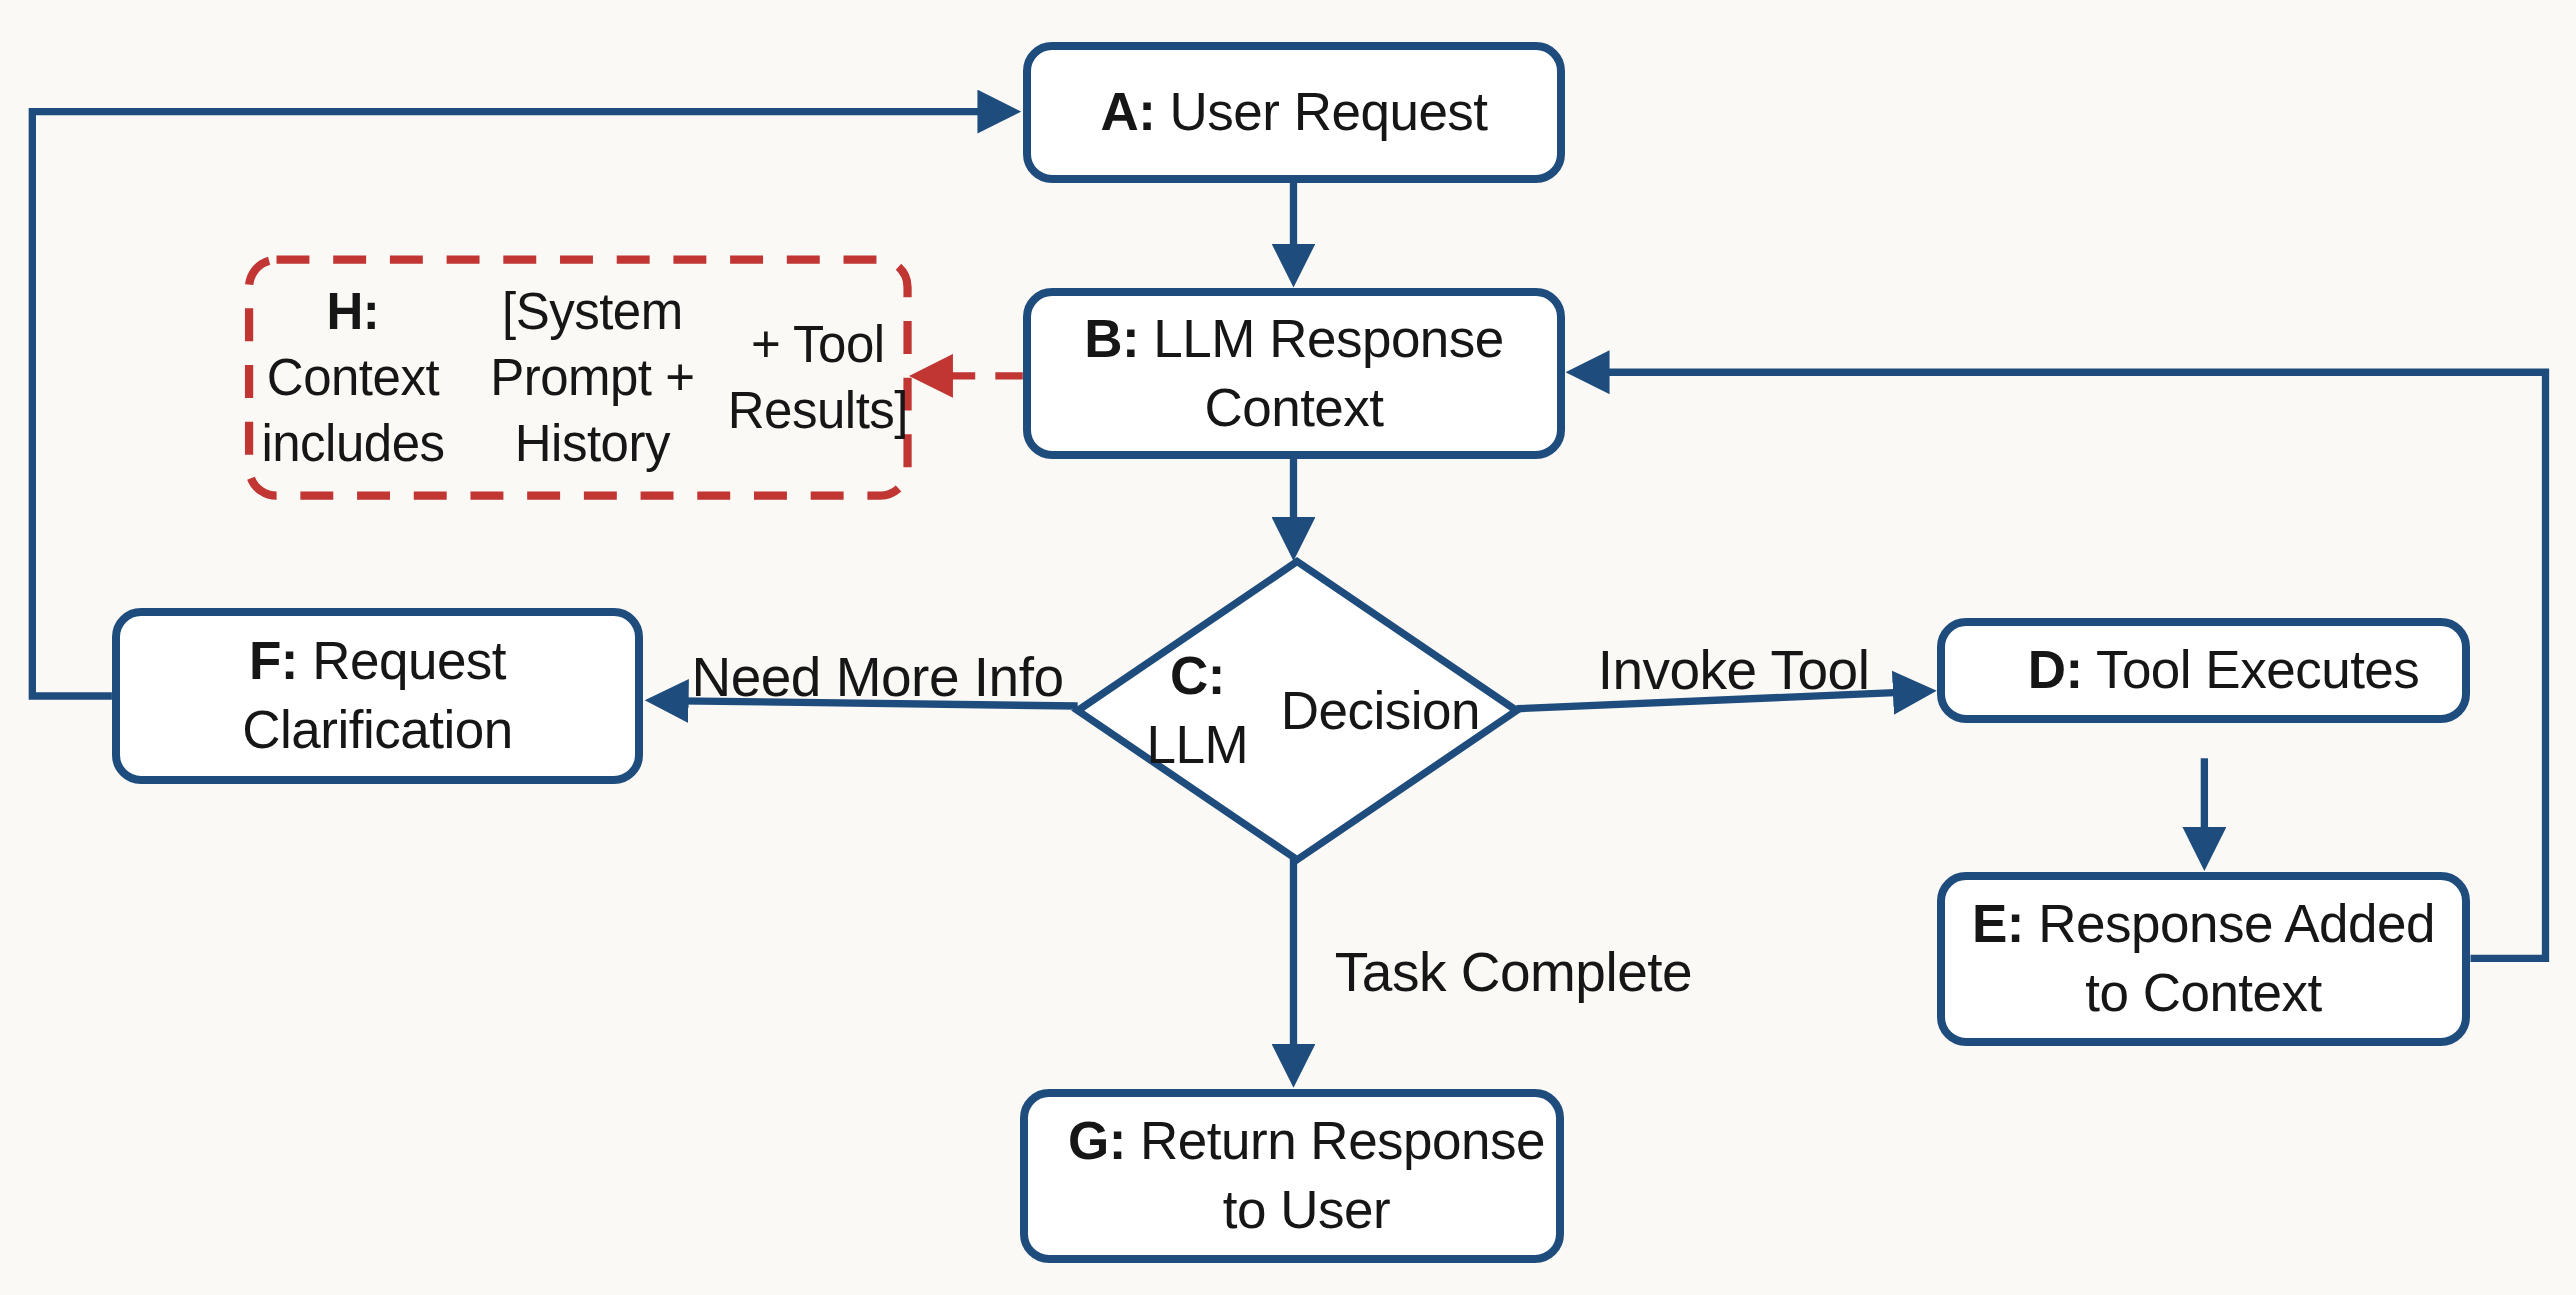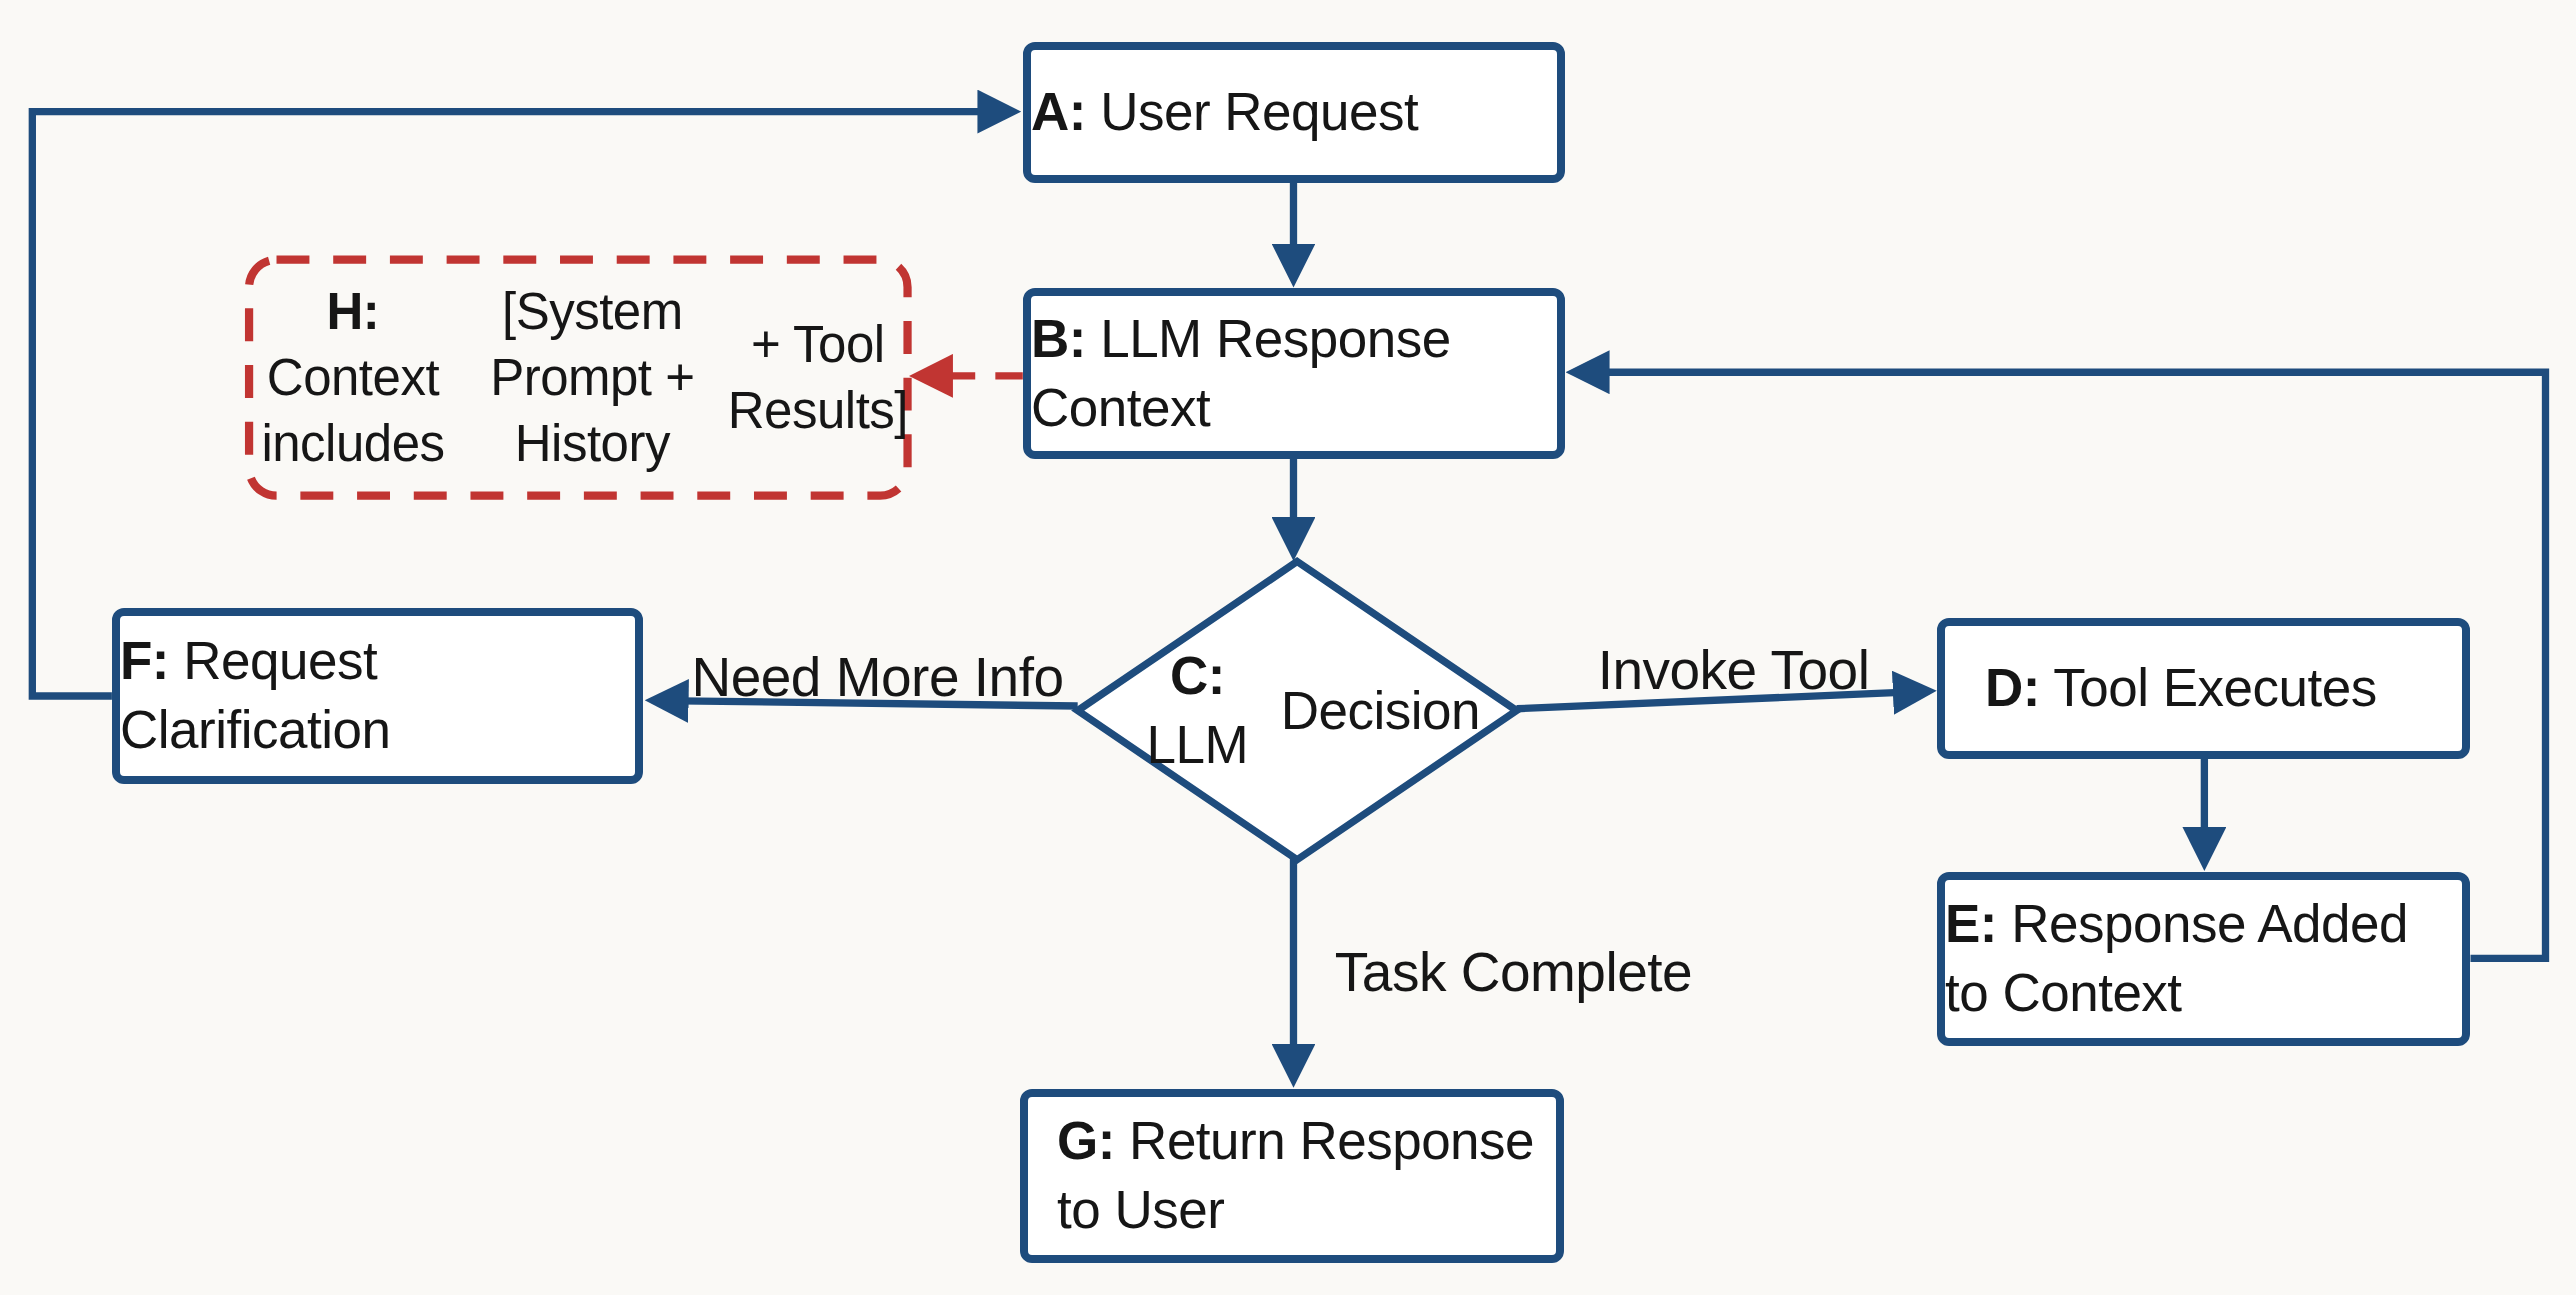--- a/index.html
+++ b/index.html
@@ -38,25 +38,25 @@
     stroke-width: 9;
     stroke-dasharray: 36 26;
   }
   marker path.head-blue { fill: var(--arrow, #1e4c7d); }
   marker path.head-red  { fill: var(--context_dashed, #c13532); }
 
   .node {
     position: absolute;
     box-sizing: border-box;
     border: 8.2px solid var(--node_border, #1e4c7d);
-    border-radius: 12px;
+    border-radius: 29px;
     background: var(--node_fill, #ffffff);
     display: flex;
     flex-direction: column;
-    align-items: flex-start;
+    align-items: center;
     justify-content: center;
     text-align: center;
     font-size: 53px;
     line-height: 1.3;
     letter-spacing: -0.5px;
   }
   .ghost {
     position: absolute;
     box-sizing: border-box;
     display: flex;
@@ -136,21 +136,21 @@
   <div class="ghost" style="left:1114px; top:631px; width:366px; height:160px;">
     <div class="ln"><span class="pfx">C:</span> <span>LLM</span></div>
     <div class="ln">Decision</div>
   </div>
 
   <div class="node" style="left:112px; top:608px; width:531px; height:176px;">
     <div class="ln"><span class="pfx">F:</span> <span>Request</span></div>
     <div class="ln">Clarification</div>
   </div>
 
-  <div class="node" style="left:1937px; top:618px; width:533px; height:141px;padding-left:40px;">
+  <div class="node" style="left:1937px; top:618px; width:533px; height:105px;padding-left:40px;">
     <div class="ln"><span class="pfx">D:</span> <span>Tool Executes</span></div>
   </div>
 
   <div class="node" style="left:1937px; top:872px; width:533px; height:174px;">
     <div class="ln"><span class="pfx">E:</span> <span>Response Added</span></div>
     <div class="ln">to Context</div>
   </div>
 
   <div class="node" style="left:1020px; top:1089px; width:544px; height:174px;padding-left:29px;">
     <div class="ln"><span class="pfx">G:</span> <span>Return Response</span></div>

